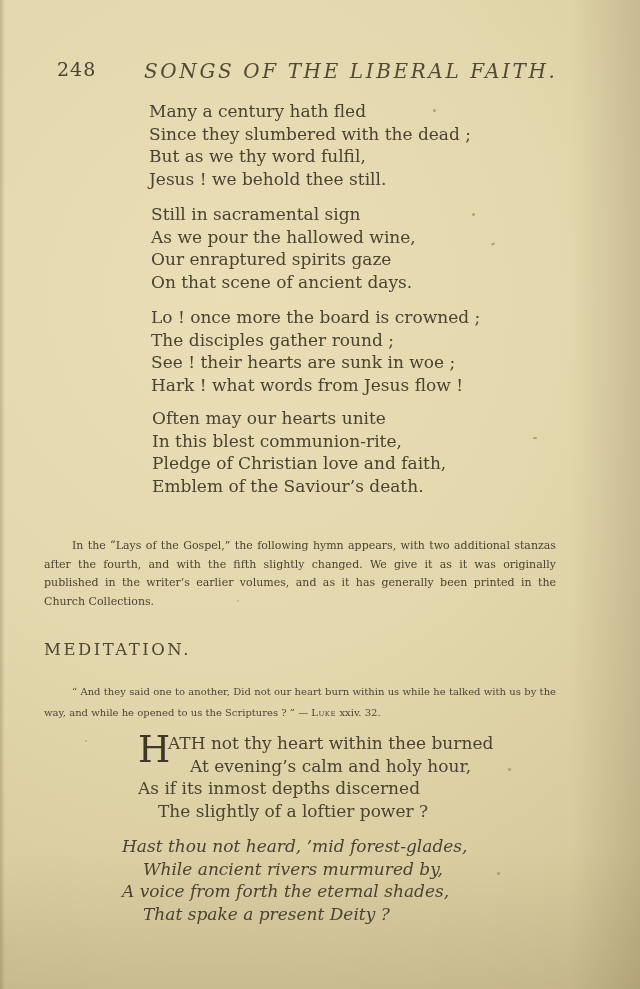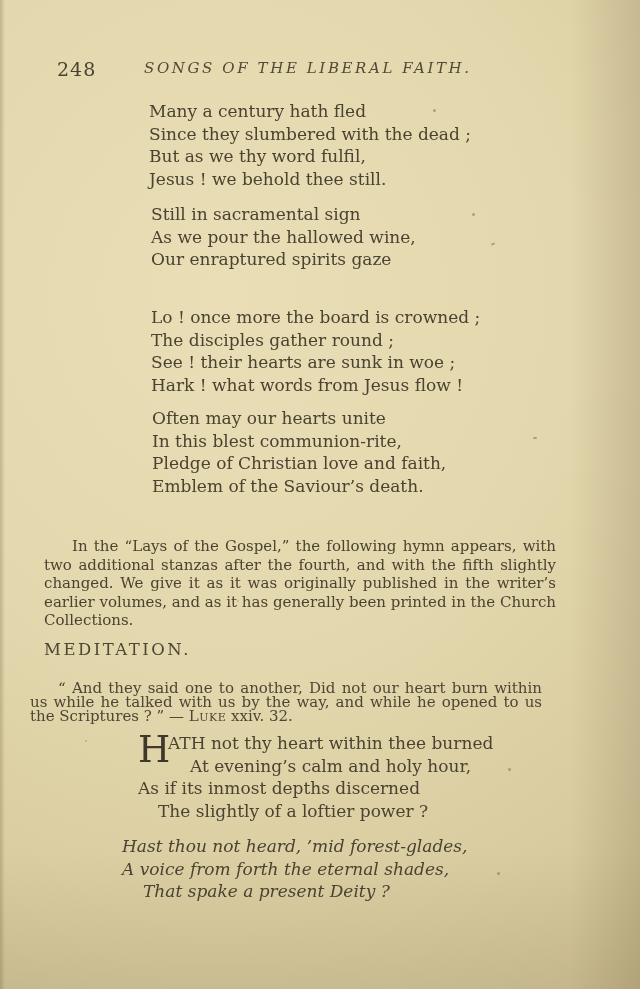--- a/index.html
+++ b/index.html
@@ -17,43 +17,43 @@
       linear-gradient(to bottom, rgba(84,66,38,0) 86%, rgba(84,66,38,0.10) 100%),
       radial-gradient(ellipse 120% 85% at 35% 30%, #e9deb6 0%, #e3d7ad 45%, #d8cb9f 78%, #cfc193 100%);
   }
   
   .pagenum{
     position:absolute;left:57px;top:58px;
     font-size:19px;letter-spacing:1px;
   }
   .running-title{
     position:absolute;left:144px;top:59px;
-    font-style:italic;font-size:15px;letter-spacing:2.6px;
+    font-style:italic;font-size:20px;letter-spacing:2.6px;
     white-space:nowrap;color:#514a36;
   }
   
   .stanza{position:absolute;font-size:17px;line-height:22.6px;white-space:nowrap;}
   .s1{left:149px;top:100px;}
   .s2{left:151px;top:203px;}
   .s3{left:151px;top:306px;}
   .s4{left:152px;top:407px;}
   
   .note{
     position:absolute;left:44px;top:537px;width:512px;margin:0;
-    font-size:15px;line-height:18.6px;text-align:justify;text-indent:28px;
+    font-size:11px;line-height:18.6px;text-align:justify;text-indent:28px;
   }
   
   .section-title{
     position:absolute;left:44px;top:640px;width:512px;margin:0;
     font-size:16.5px;font-weight:normal;letter-spacing:2.5px;text-align:left;
     color:#4e4734;
   }
   .epigraph{
-    position:absolute;left:30px;top:681px;width:512px;margin:0;
-    font-size:15px;line-height:14px;text-align:justify;text-indent:28px;
+    position:absolute;left:44px;top:681px;width:512px;margin:0;
+    font-size:10px;line-height:21px;text-align:justify;text-indent:28px;
     color:#4d4633;
   }
   .smallcaps{font-variant:small-caps;letter-spacing:0.5px;}
   .m1{left:138px;top:732px;}
   .m2{left:122px;top:835px;font-style:italic;}
   .m1 .l0{padding-left:30px;}
   .m1 .l1{padding-left:52px;}
   .m1 .l2{padding-left:0;}
   .m1 .l3{padding-left:20px;}
   .m2 .l1,.m2 .l3{padding-left:21px;}
@@ -84,20 +84,21 @@
     <div class="line">Many a century hath fled</div>
     <div class="line">Since they slumbered with the dead ;</div>
     <div class="line">But as we thy word fulfil,</div>
     <div class="line">Jesus ! we behold thee still.</div>
   </div>
 
   <div class="stanza s2">
     <div class="line">Still in sacramental sign</div>
     <div class="line">As we pour the hallowed wine,</div>
     <div class="line">Our enraptured spirits gaze</div>
+    <div class="line">On that scene of ancient days.</div>
   </div>
 
   <div class="stanza s3">
     <div class="line">Lo ! once more the board is crowned ;</div>
     <div class="line">The disciples gather round ;</div>
     <div class="line">See ! their hearts are sunk in woe ;</div>
     <div class="line">Hark ! what words from Jesus flow !</div>
   </div>
 
   <div class="stanza s4">
@@ -116,20 +117,21 @@
   <div class="stanza m1">
     <span class="dropcap">H</span>
     <div class="line l0">ATH not thy heart within thee burned</div>
     <div class="line l1">At evening’s calm and holy hour,</div>
     <div class="line l2">As if its inmost depths discerned</div>
     <div class="line l3">The slightly of a loftier power ?</div>
   </div>
 
   <div class="stanza m2">
     <div class="line l0">Hast thou not heard, ’mid forest-glades,</div>
+    <div class="line l1">While ancient rivers murmured by,</div>
     <div class="line l2">A voice from forth the eternal shades,</div>
     <div class="line l3">That spake a present Deity ?</div>
   </div>
 
   <span class="speck sp1"></span>
   <span class="speck sp2"></span>
   <span class="speck sp3"></span>
   <span class="speck sp4"></span>
   <span class="speck sp5"></span>
   <span class="speck sp6"></span>

